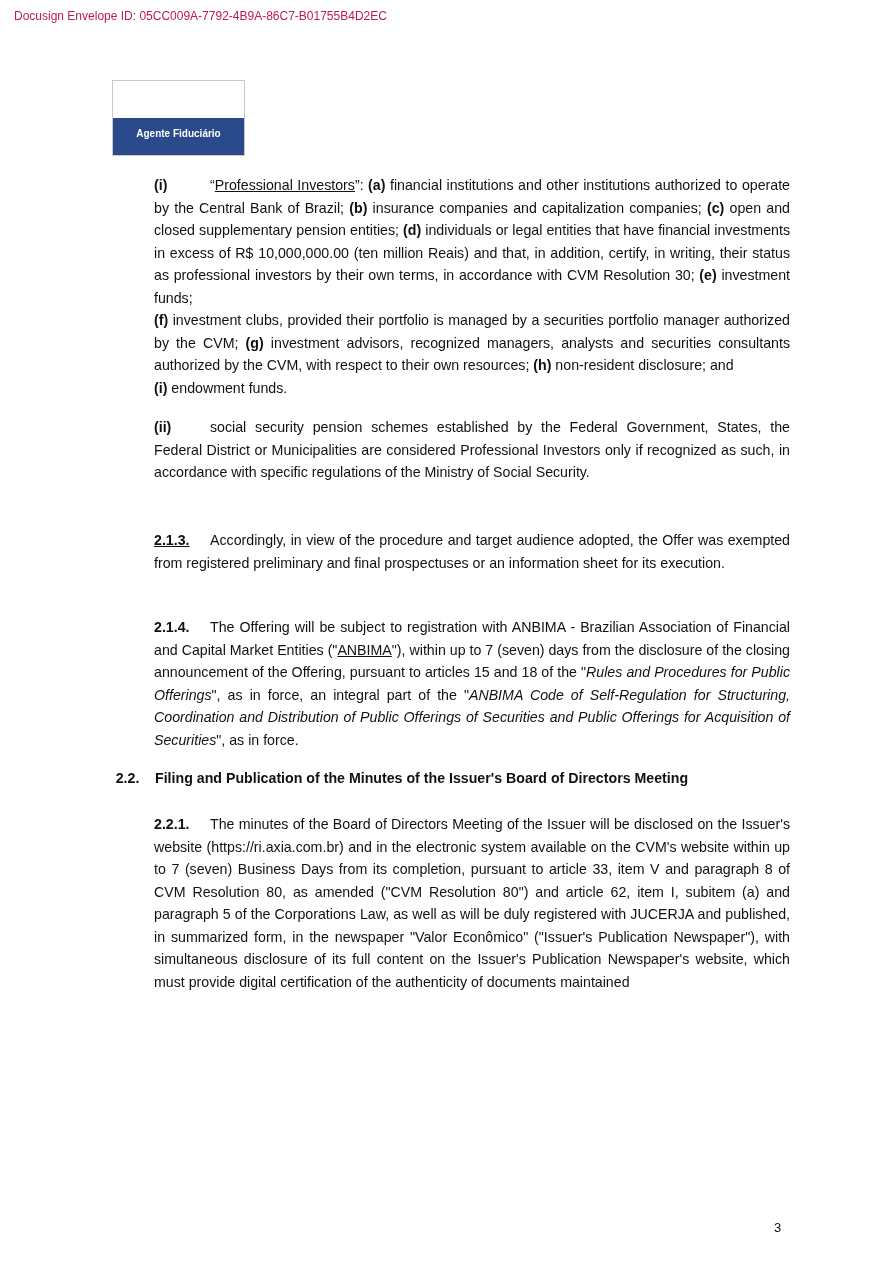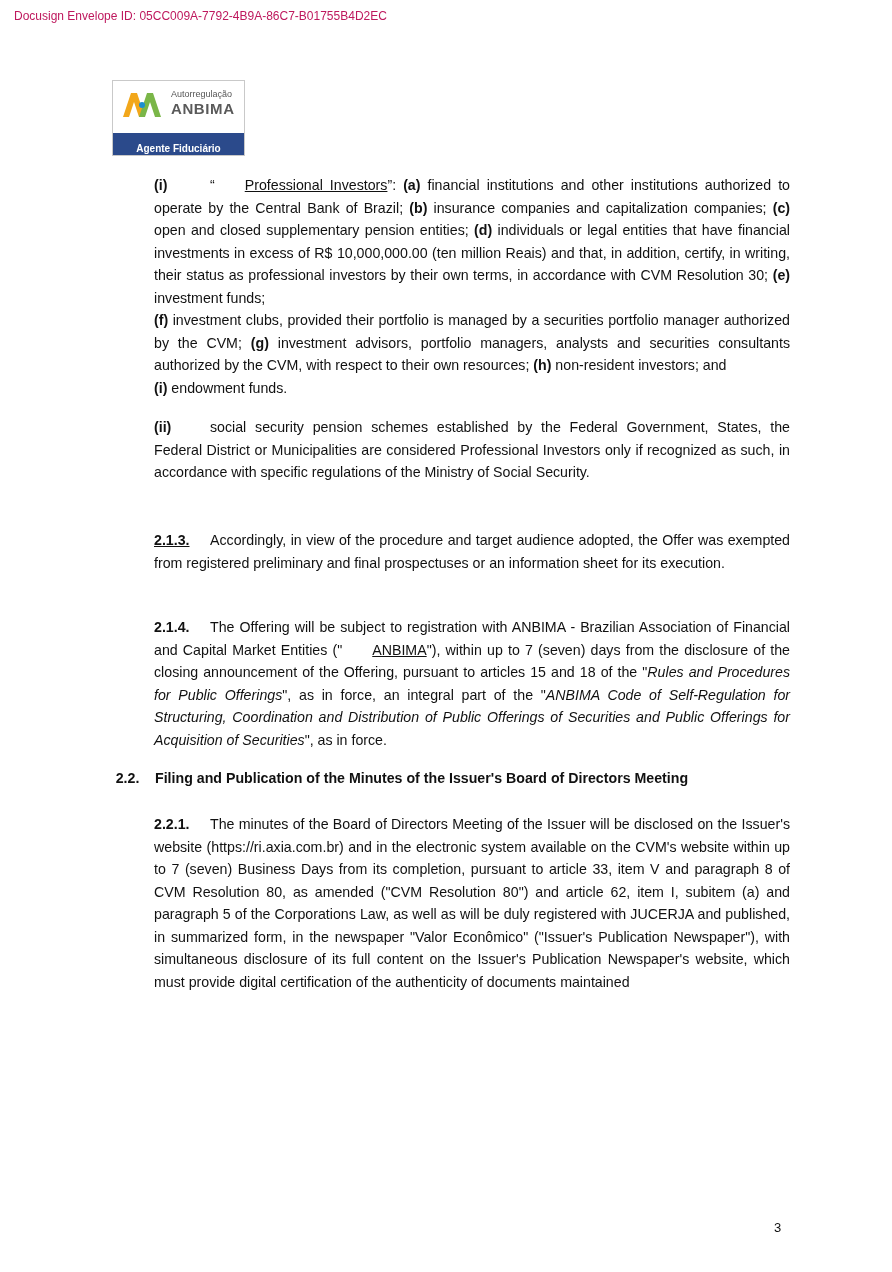--- a/index.html
+++ b/index.html
@@ -3,55 +3,44 @@
 <meta charset="utf-8">
 <style>
   html, body { margin: 0; padding: 0; background: #ffffff; }
   body { width: 892px; height: 1272px; position: relative; overflow: hidden; color: #111; }
   .envelope { position: absolute; left: 14px; top: 9px; font-family: "Liberation Sans", sans-serif; font-size: 12px; color: #be185d; }
   .logo { position: absolute; left: 112px; top: 80px; width: 133px; height: 76px; border: 1px solid #c9c9c9; box-sizing: border-box; background: #fff; }
   .logo-top { height: 45px; position: relative; }
   .logo-mark { position: absolute; left: 10px; top: 8px; width: 38px; height: 30px; }
   .logo-small { position: absolute; left: 58px; top: 8px; font-family: "Liberation Sans", sans-serif; font-size: 9px; color: #555; }
   .logo-big { position: absolute; left: 58px; top: 19px; font-family: "Liberation Sans", sans-serif; font-size: 15px; font-weight: bold; color: #5a5a5a; letter-spacing: 0.6px; }
-  .logo-bottom { position: absolute; left: 0; right: 0; bottom: 0; height: 22px; background: #2b4a8b; color: #fff; font-family: "Liberation Sans", sans-serif; font-size: 10px; font-weight: bold; text-align: center; line-height: 31px; }
+  .logo-bottom { position: absolute; left: 0; right: 0; bottom: 0; height: 37px; background: #2b4a8b; color: #fff; font-family: "Liberation Sans", sans-serif; font-size: 10px; font-weight: bold; text-align: center; line-height: 31px; }
   .doc { position: absolute; font-family: "Liberation Sans", sans-serif; font-size: 14.2px; line-height: 22.5px; text-align: justify; color: #111; }
   .doc b { font-weight: bold; }
-  .doc u { text-decoration: underline; margin-left: 30px; }
+  .doc u { text-decoration: underline; }
   .block { position: absolute; left: 154px; width: 636px; }
   .tab-ii { display: inline-block; width: 56px; }
   .tab-i { display: inline-block; width: 56px; }
   .num { display: inline-block; width: 56px; }
   .heading { position: absolute; left: 100px; top: 770px; font-family: "Liberation Sans", sans-serif; font-size: 14.2px; font-weight: bold; text-align: center; }
   .heading .hnum { display: inline-block; width: 55px; }
   .page-num { position: absolute; left: 774px; top: 1220px; font-family: "Liberation Sans", sans-serif; font-size: 13px; }
 </style>
 </head>
 <body>
 
 <div class="envelope">Docusign Envelope ID: 05CC009A-7792-4B9A-86C7-B01755B4D2EC</div>
 
 <div class="logo">
-  <div class="logo-top">
-    <svg class="logo-mark" viewBox="0 0 38 30">
-      <polygon points="0,28 8,4 14,4 6,28" fill="#f2a71b"></polygon>
-      <polygon points="8,4 14,4 22,28 16,28" fill="#f2a71b"></polygon>
-      <polygon points="16,28 24,4 30,4 22,28" fill="#7ab648"></polygon>
-      <polygon points="24,4 30,4 38,28 32,28" fill="#7ab648"></polygon>
-      <circle cx="19" cy="16" r="3" fill="#1b8fd1"></circle>
-    </svg>
-    <div class="logo-small">Autorregulação</div>
-    <div class="logo-big">ANBIMA</div>
-  </div>
   <div class="logo-bottom">Agente Fiduciário</div>
 </div>
 
 <div class="doc block" style="top:174px;">
   <b class="tab-i">(i)</b><span>“</span><u>Professional Investors</u><span>”: </span><b>(a)</b><span> financial institutions and other institutions authorized to operate by the Central Bank of Brazil; </span><b>(b)</b><span> insurance companies and capitalization companies; </span><b>(c)</b><span> open and closed supplementary pension entities; </span><b>(d)</b><span> individuals or legal entities that have financial investments in excess of R$ 10,000,000.00 (ten million Reais) and that, in addition, certify, in writing, their status as professional investors by their own terms, in accordance with CVM Resolution 30; </span><b>(e)</b><span> investment funds;</span><br>
-  <b>(f)</b><span> investment clubs, provided their portfolio is managed by a securities portfolio manager authorized by the CVM; </span><b>(g)</b><span> investment advisors, portfolio managers, analysts and securities consultants authorized by the CVM, with respect to their own resources; </span><b>(h)</b><span> non-resident investors; and</span><br>
+  <b>(f)</b><span> investment clubs, provided their portfolio is managed by a securities portfolio manager authorized by the CVM; </span><b>(g)</b><span> investment advisors, recognized managers, analysts and securities consultants authorized by the CVM, with respect to their own resources; </span><b>(h)</b><span> non-resident disclosure; and</span><br>
   <b>(i)</b><span> endowment funds.</span>
 </div>
 
 <div class="doc block" style="top:416px;">
   <b class="tab-ii">(ii)</b><span>social security pension schemes established by the Federal Government, States, the Federal District or Municipalities are considered Professional Investors only if recognized as such, in accordance with specific regulations of the Ministry of Social Security.</span>
 </div>
 
 <div class="doc block" style="top:529px;">
   <b class="num" style="width:56px;text-decoration:underline;">2.1.3.</b><span>Accordingly, in view of the procedure and target audience adopted, the Offer was exempted from registered preliminary and final prospectuses or an information sheet for its execution.</span>
 </div>

